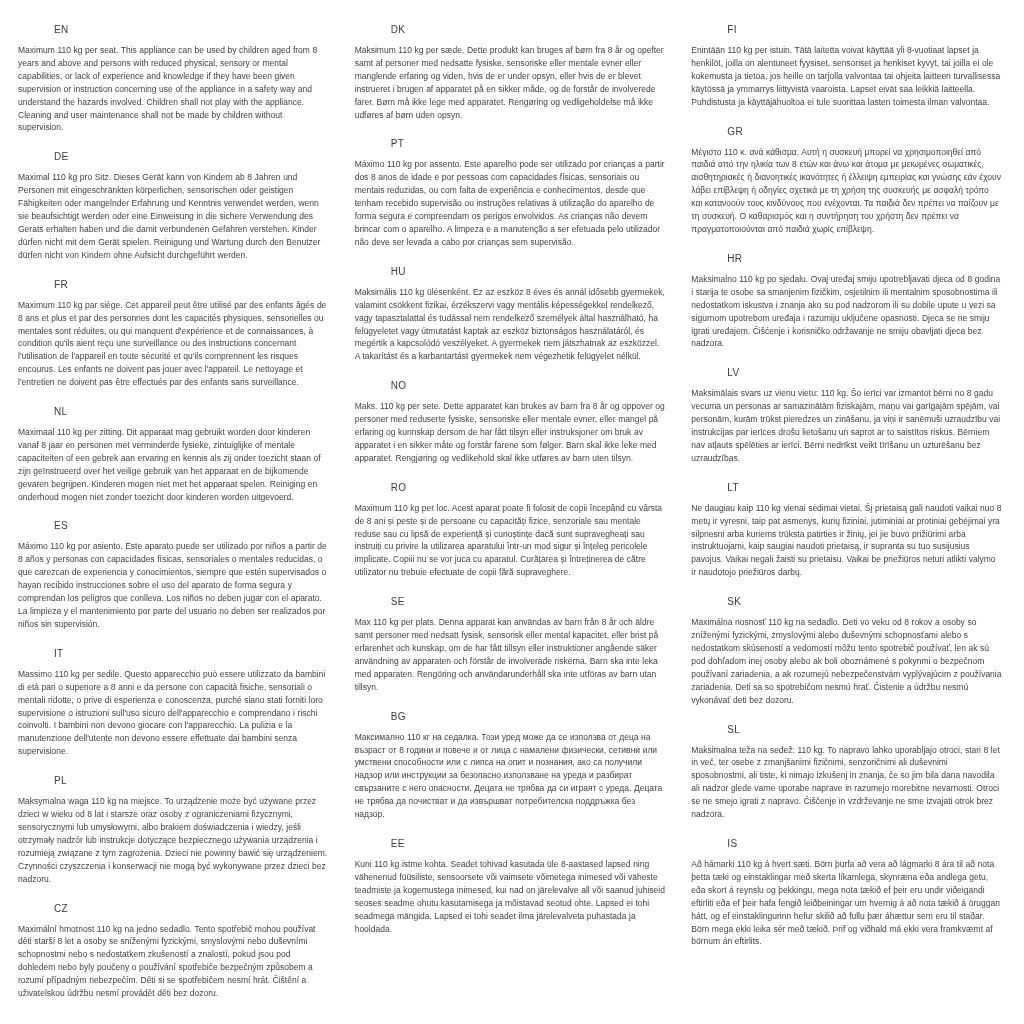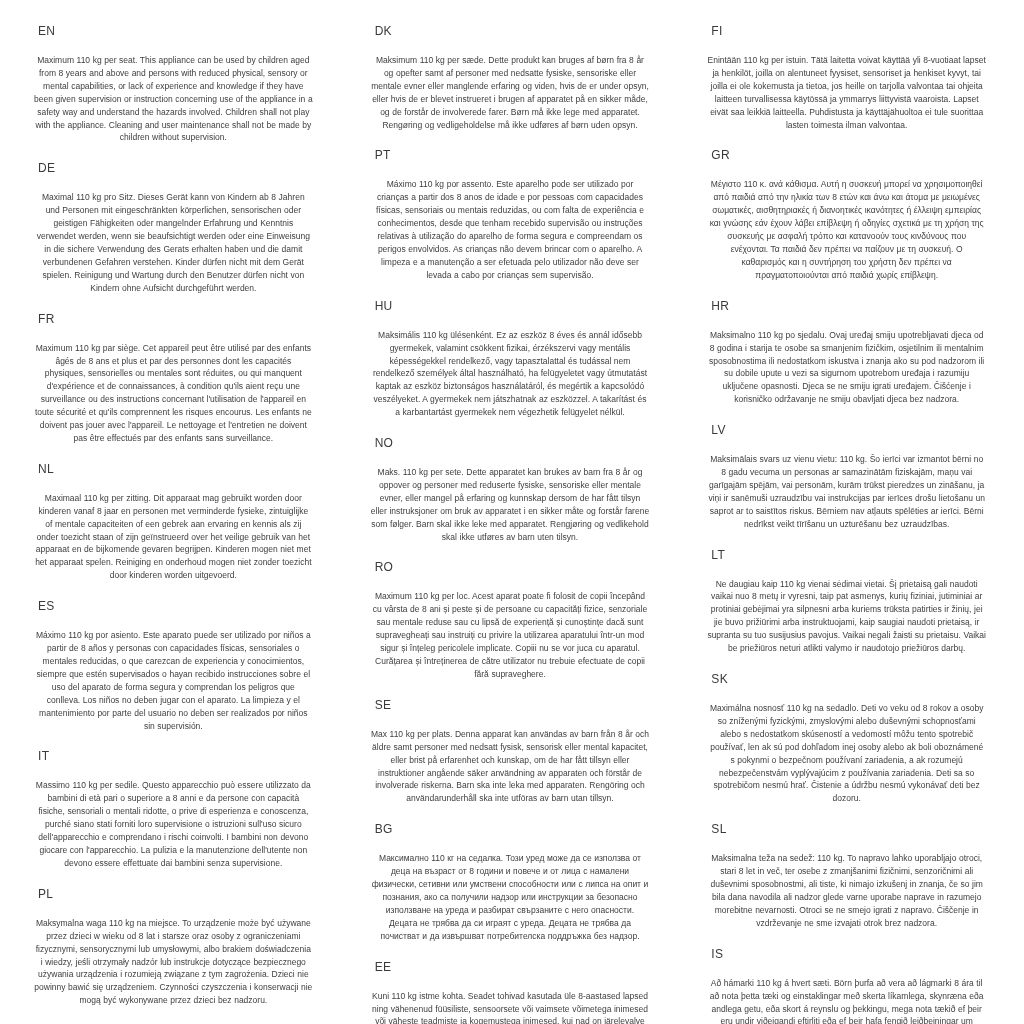--- a/index.html
+++ b/index.html
@@ -22,33 +22,33 @@
     column-gap: 26px;
     align-items: start;
   }
   .column {
     min-width: 0;
   }
   .block {
     margin: 0 0 17px 0;
   }
   .lang {
-    font-size: 12px;
+    font-size: 10px;
     font-weight: 400;
     letter-spacing: 0.3px;
-    margin: 0 0 9px 0;
+    margin: 0 0 9px 16px;
     color: #3a3a3a;
     padding-left: 20px;
   }
   .text {
     font-size: 8.5px;
     line-height: 1.52;
-    margin: 16px;
+    margin: 0;
     color: #404040;
-    text-align: center;
+    text-align: left;
     word-spacing: 0.2px;
   }
 </style>
 </head>
 <body>
 
 <div class="page">
   <div class="columns">
 
     <div class="column">

